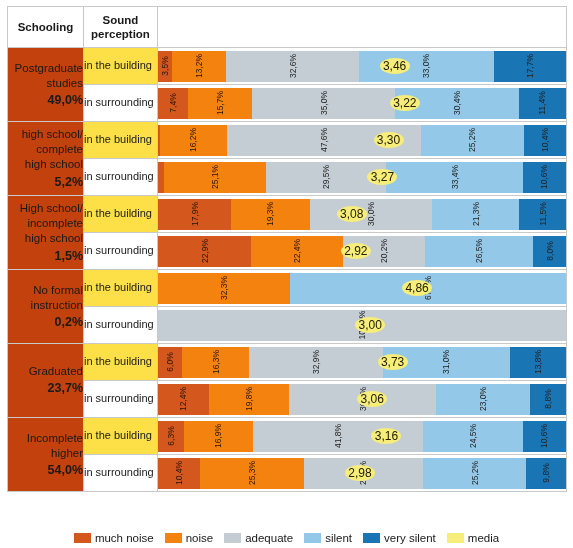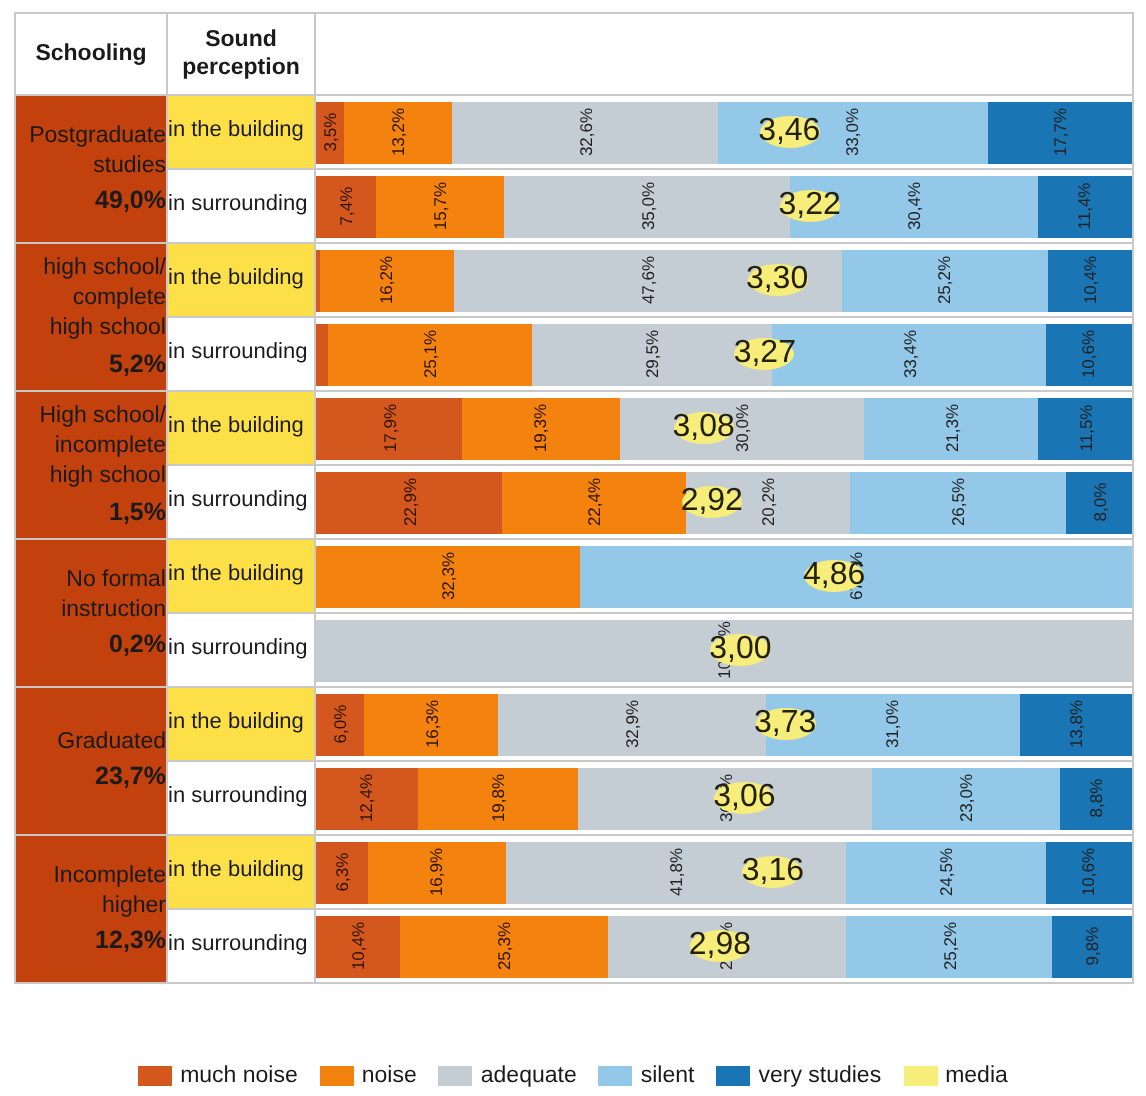--- a/index.html
+++ b/index.html
@@ -107,21 +107,21 @@
   .seg.noise .seg-label { color: #2b1405; }
 
   .media-bubble {
     position: absolute;
     top: 50%;
     transform: translate(-50%, -50%);
     width: 30px; height: 16px;
     border-radius: 50%;
     background: #f7ed7a;
     color: #23210a;
-    font-size: 16px;
+    font-size: 12px;
     display: flex;
     align-items: center;
     justify-content: center;
     z-index: 4;
   }
 
   
   tr.grp-top > td { border-top: 2px solid #9a9a9a; }
 
   
@@ -389,21 +389,21 @@
                 <span class="seg-label">8,8%</span>
               </div>
               <div class="media-bubble" style="left: 52.5%;">3,06</div>
             </div>
           </td>
         </tr>
         <tr class="grp-top">
           <td class="school-cell" rowspan="2">
             <span class="school-name">Incomplete</span>
             <span class="school-name">higher</span>
-            <span class="school-pct">12,3%</span>
+            <span class="school-pct">54,0%</span>
           </td>
           <td class="perc-cell perc-building">in the building</td>
           <td class="bar-cell">
             <div class="bar">
               <div class="seg much" style="width: 6.3%;">
                 <span class="seg-label">6,3%</span>
               </div>
               <div class="seg noise" style="width: 16.9%;">
                 <span class="seg-label">16,9%</span>
               </div>
@@ -458,21 +458,21 @@
       <div class="lg-item">
         <span class="lg-swatch" style="background: rgb(197, 205, 212);"></span>
         <span>adequate</span>
       </div>
       <div class="lg-item">
         <span class="lg-swatch" style="background: rgb(147, 200, 232);"></span>
         <span>silent</span>
       </div>
       <div class="lg-item">
         <span class="lg-swatch" style="background: rgb(26, 117, 181);"></span>
-        <span>very studies</span>
+        <span>very silent</span>
       </div>
       <div class="lg-item">
         <span class="lg-swatch" style="background: rgb(247, 237, 122);"></span>
         <span>media</span>
       </div>
     </div>
 
 </div>
 
 </body></html>

